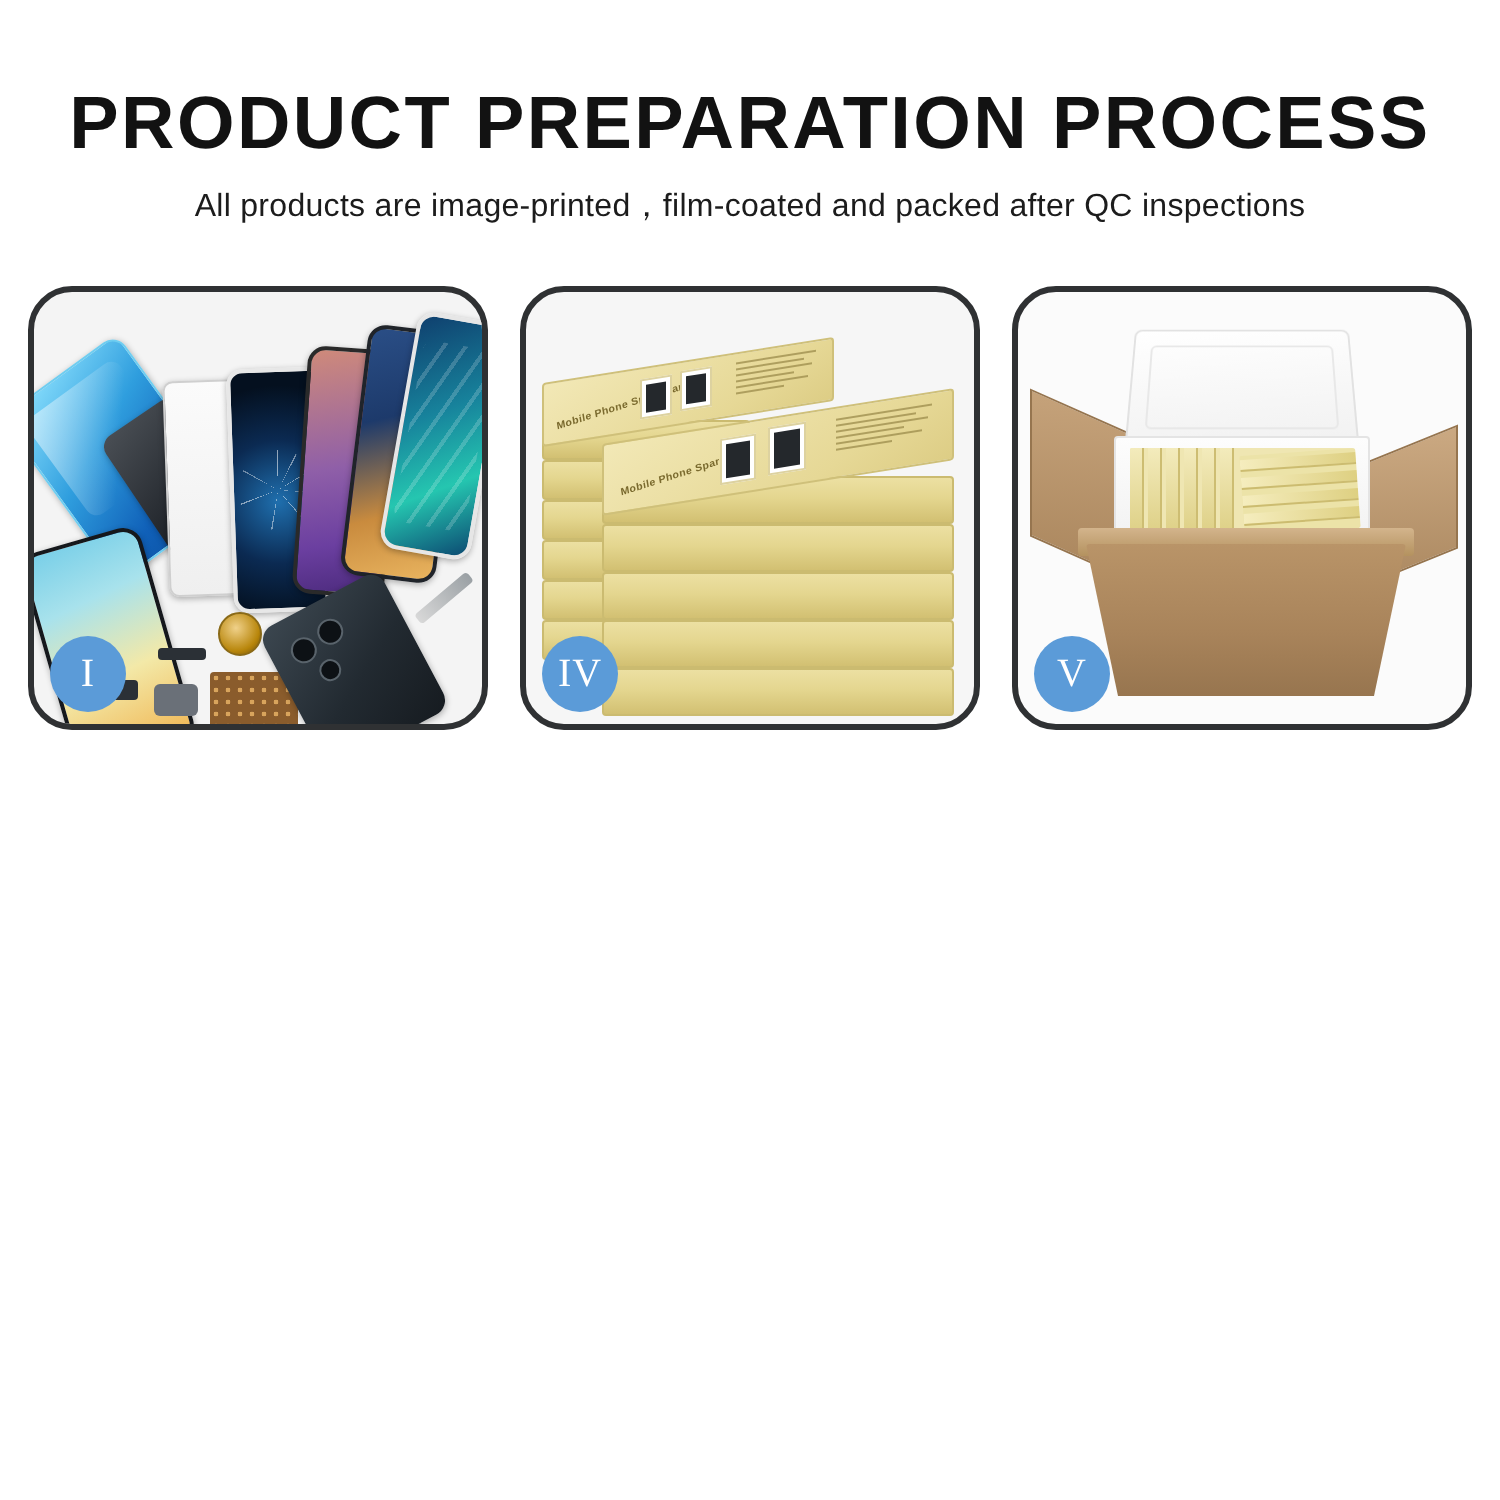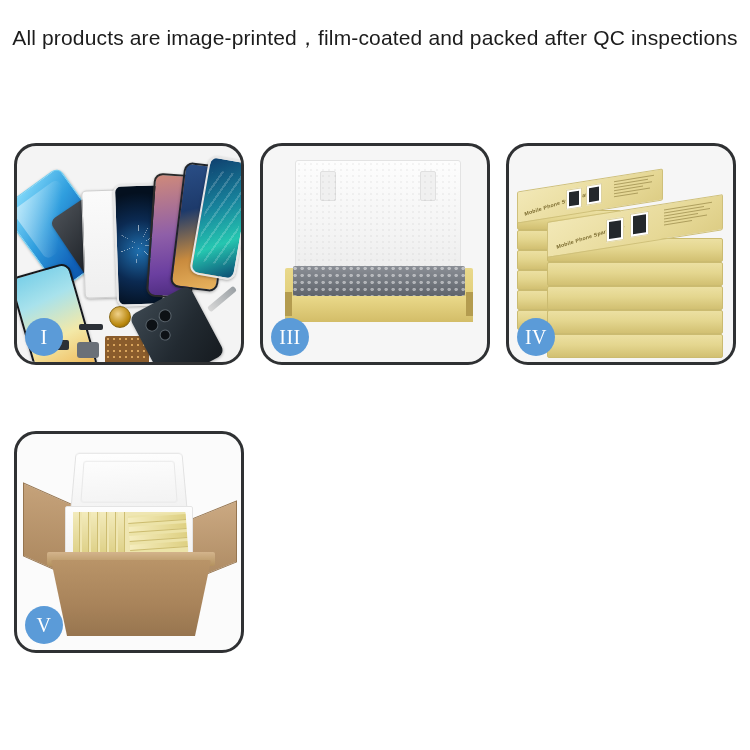--- a/index.html
+++ b/index.html
@@ -14,22 +14,22 @@
   
   .header { position: absolute; left: 0; top: 0; width: 750px; text-align: center; }
   .title {
     font-family: "Liberation Sans", sans-serif;
     font-size: 37px; font-weight: 700; letter-spacing: 1.2px;
     color: #121212; margin-top: 43px; line-height: 1.05;
     white-space: nowrap;
   }
   .subtitle {
     font-family: "Liberation Sans", sans-serif;
-    font-size: 21px; font-weight: 400; color: #1c1c1c;
-    margin-top: 24px; letter-spacing: 0.15px; white-space: nowrap;
+    font-size: 16px; font-weight: 400; color: #1c1c1c;
+    margin-top: 11px; letter-spacing: 0.15px; white-space: nowrap;
   }
 
   
   .grid {
     position: absolute; left: 14px; top: 143px;
     width: 722px; height: 532px;
     display: grid;
     grid-template-columns: 230px 230px 230px;
     grid-template-rows: 222px 222px;
     column-gap: 16px; row-gap: 66px;
@@ -306,20 +306,21 @@
   }
   .c-tapeA { position:absolute; left:40px; top:76px; width:14px; height:16px; background:#b38f64; transform: skewY(30deg); }
   .c-tapeB { position:absolute; left:44px; top:140px; width:13px; height:15px; background:#b08b60; transform: skewY(30deg); }
 </style>
 </head>
 <body>
 
 <div class="page">
 
   <div class="header">
+    <div class="title">PRODUCT PREPARATION PROCESS</div>
     <div class="subtitle">All products are image-printed，film-coated and packed after QC inspections</div>
   </div>
 
   <div class="grid">
 
     <div class="card p1">
       <div class="card-scene">
         <div class="ph ph-film"></div>
         <div class="ph ph-dark"></div>
         <div class="ph ph-glass"></div>
@@ -347,34 +348,20 @@
           <span class="lens" style="left:10px;top:12px;width:13px;height:13px;"></span>
           <span class="lens" style="left:26px;top:10px;width:13px;height:13px;"></span>
           <span class="lens" style="left:18px;top:28px;width:11px;height:11px;"></span>
         </div>
         <div class="tweezer"></div>
       </div>
       <div class="badge">I</div>
     </div>
 
 
-    <div class="card p3">
-      <div class="card-scene">
-        <div class="box3-lid">
-          <div class="box3-tabL"></div>
-          <div class="box3-tabR"></div>
-        </div>
-        <div class="box3-base"></div>
-        <div class="box3-fill"></div>
-        <div class="box3-front"></div>
-        <div class="box3-corner" style="left:22px;"></div>
-        <div class="box3-corner" style="left:203px;"></div>
-      </div>
-      <div class="badge">III</div>
-    </div>
 
     <div class="card p4">
       <div class="card-scene">
         <div class="stack">
 
           <div class="sbox" style="left:0px;top:46px;width:104px;height:20px;"></div>
           <div class="sbox" style="left:0px;top:66px;width:104px;height:20px;"></div>
           <div class="sbox" style="left:0px;top:86px;width:104px;height:20px;"></div>
           <div class="sbox" style="left:0px;top:106px;width:104px;height:20px;"></div>
           <div class="sbox" style="left:0px;top:126px;width:104px;height:20px;"></div>

